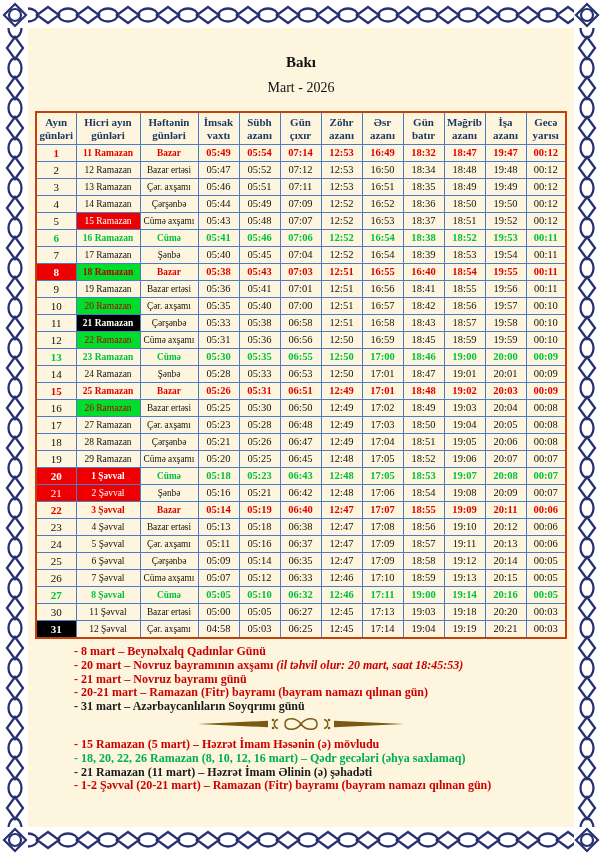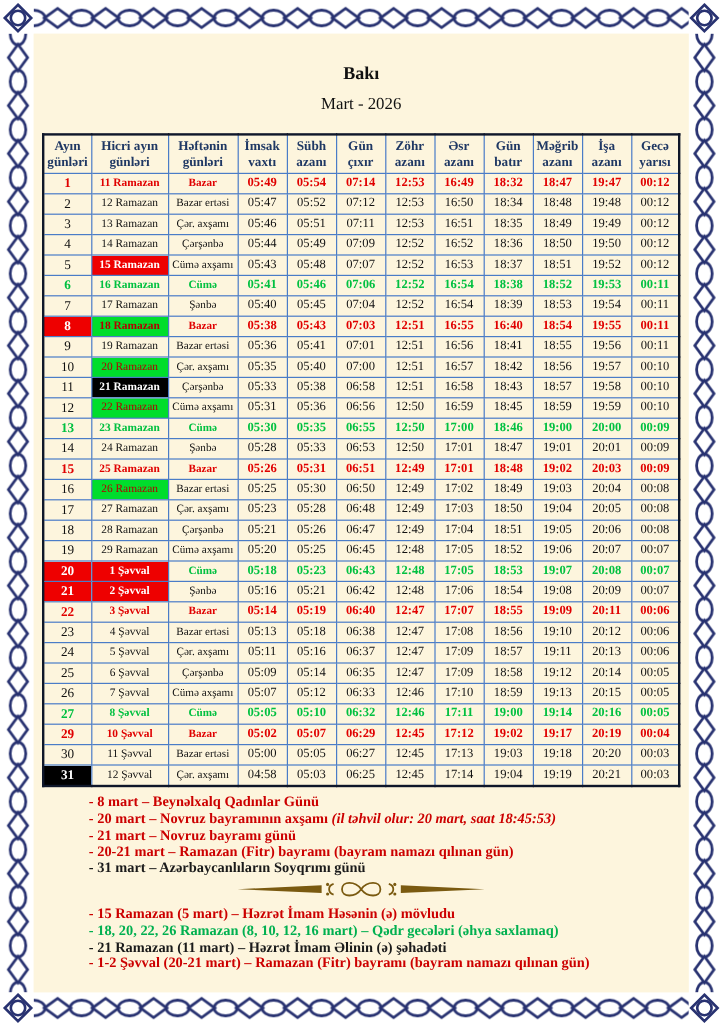--- a/index.html
+++ b/index.html
@@ -14,31 +14,31 @@
   .corner{position:absolute;width:26px;height:26px;}
   .corner-tl{left:2px;top:2px;}
   .corner-tr{right:2px;top:2px;}
   .corner-bl{left:2px;bottom:2px;}
   .corner-br{right:2px;bottom:2px;}
   
   .content{position:absolute;inset:28px;background:#fdf5dd;}
   .title-city{margin:26px 0 0;text-align:center;font-size:15px;font-weight:bold;color:#111;}
   .title-month{margin:9px 0 0;text-align:center;font-size:14px;font-weight:normal;color:#111;}
   
-  table{border-collapse:collapse;margin:15px auto 0;table-layout:fixed;width:530px;border:2px solid #0f172a;}
+  table{border-collapse:collapse;margin:15px auto 0;table-layout:fixed;width:530px;border:2px solid #c2410c;}
   th,td{border:1px solid #4a7cc7;text-align:center;padding:0;overflow:hidden;white-space:nowrap;}
   th{color:#1f3864;font-weight:bold;font-size:11px;line-height:1.2;padding:3px 0 2px;}
   .th-line{display:block;}
   td{height:16px;line-height:16px;font-size:10.5px;color:#111;}
   .c-day{font-size:11px;}
   .c-hijri{font-size:9.5px;}
   .c-week{font-size:9.3px;}
   tr.t-red td{color:#e00000;font-weight:bold;}
   tr.t-green td{color:#00c040;font-weight:bold;}
-  td.bg-red{background:#ee0000;color:#ffffff !important;font-weight:bold;}
+  td.bg-red{background:#ee0000;color:#ffffff !important;font-weight:normal;}
   td.bg-green{background:#00dd2c;color:#b30000 !important;font-weight:normal;}
   td.bg-black{background:#000000;color:#ffffff !important;font-weight:bold;}
   
   .notes{margin:6px 0 0 46px;}
   .note{font-size:12px;font-weight:bold;line-height:13.6px;}
   .note-red{color:#cc0000;}
   .note-green{color:#00b050;}
   .note-black{color:#1a1a1a;}
   .note i{font-weight:bold;}
   .ornament-wrap{text-align:center;margin:3px 0 2px;height:16px;}
@@ -536,34 +536,20 @@
             <td class="c-time">05:05</td>
             <td class="c-time">05:10</td>
             <td class="c-time">06:32</td>
             <td class="c-time">12:46</td>
             <td class="c-time">17:11</td>
             <td class="c-time">19:00</td>
             <td class="c-time">19:14</td>
             <td class="c-time">20:16</td>
             <td class="c-time">00:05</td>
           </tr>
-          <tr class="t-red">
-            <td class="c-day ">29</td>
-            <td class="c-hijri ">10 Şəvval</td>
-            <td class="c-week ">Bazar</td>
-            <td class="c-time">05:02</td>
-            <td class="c-time">05:07</td>
-            <td class="c-time">06:29</td>
-            <td class="c-time">12:45</td>
-            <td class="c-time">17:12</td>
-            <td class="c-time">19:02</td>
-            <td class="c-time">19:17</td>
-            <td class="c-time">20:19</td>
-            <td class="c-time">00:04</td>
-          </tr>
           <tr>
             <td class="c-day ">30</td>
             <td class="c-hijri ">11 Şəvval</td>
             <td class="c-week ">Bazar ertəsi</td>
             <td class="c-time">05:00</td>
             <td class="c-time">05:05</td>
             <td class="c-time">06:27</td>
             <td class="c-time">12:45</td>
             <td class="c-time">17:13</td>
             <td class="c-time">19:03</td>

